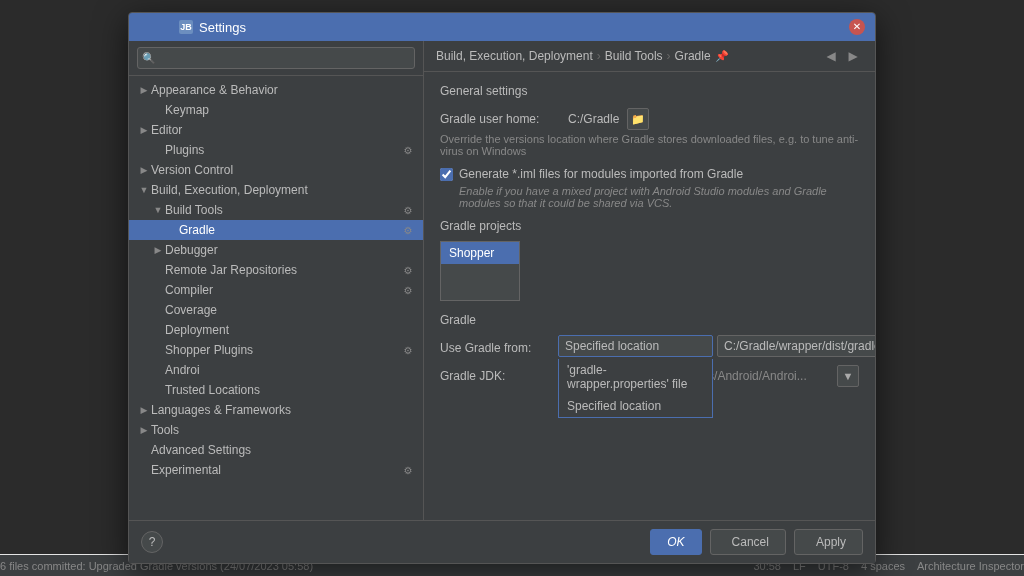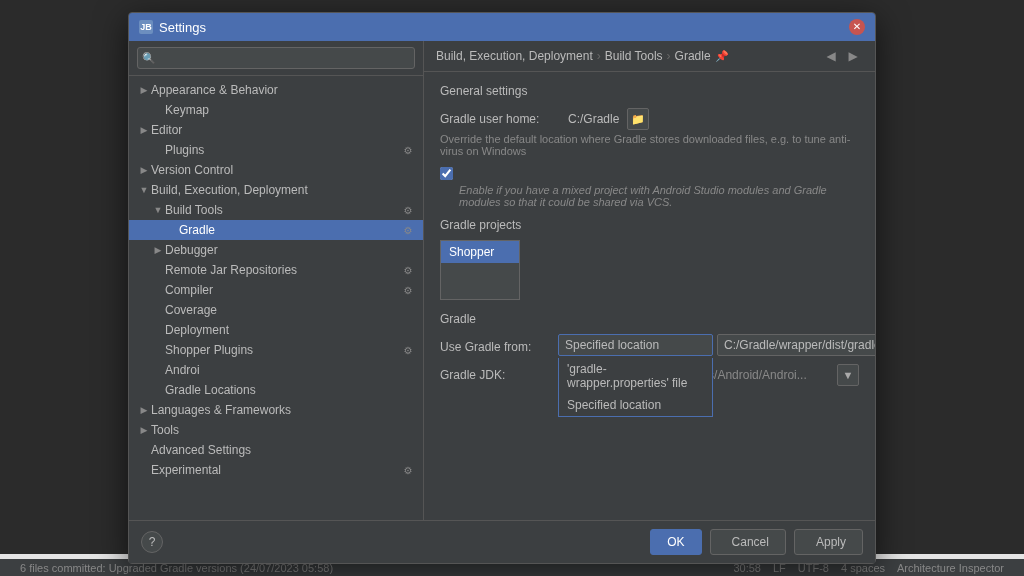--- a/index.html
+++ b/index.html
@@ -48,20 +48,21 @@
       align-items: center;
       justify-content: space-between;
       border-radius: 3px 3px 0 0;
       flex-shrink: 0;
     }
 
     .dialog-title-left {
       display: flex;
       align-items: center;
       gap: 6px;
+      margin-left: 40px;
     }
 
     .dialog-icon {
       width: 14px;
       height: 14px;
       background: #6c8ebf;
       border-radius: 2px;
       display: flex;
       align-items: center;
       justify-content: center;
@@ -495,40 +496,41 @@
       border-radius: 3px;
       font-size: 12px;
       cursor: pointer;
       border: 1px solid #646464;
     }
 
     .btn-primary {
       background: #4b6eaf;
       color: white;
       border-color: #4b6eaf;
+      font-style: italic;
     }
 
     .btn-default {
       background: #45494a;
       color: #bbbbbb;
       padding-left: 21px;
     }
 
     
     .status-bar {
       position: absolute;
       bottom: 0;
       left: 0;
       right: 0;
       height: 22px;
       background: #3c3f41;
-      border-top: 5px solid #e5e5e5;
-      display: flex;
-      align-items: center;
-      padding: 0 20px;
+      border-top: 1px solid #e5e5e5;
+      display: flex;
+      align-items: center;
+      padding: 0 0;
       font-size: 11px;
       color: #888;
       gap: 12px;
       text-align: right;
     }
 
     .status-right {
       margin-left: auto;
       display: flex;
       gap: 12px;
@@ -650,21 +652,21 @@
           <span class="tree-settings-icon">⚙</span>
         </div>
 
         <div class="tree-item indent-2">
           <span class="tree-expand"></span>
           <span class="tree-label">Androi</span>
         </div>
 
         <div class="tree-item indent-2">
           <span class="tree-expand"></span>
-          <span class="tree-label">Gradle Locations</span>
+          <span class="tree-label">Trusted Locations</span>
         </div>
 
         <div class="tree-item indent-1">
           <span class="tree-expand">▶</span>
           <span class="tree-label">Languages &amp; Frameworks</span>
         </div>
 
         <div class="tree-item indent-1">
           <span class="tree-expand">▶</span>
           <span class="tree-label">Tools</span>
@@ -702,24 +704,25 @@
       <div class="content-area">
 
         <div class="section-title">General settings</div>
 
         <div class="form-row">
           <span class="form-label">Gradle user home:</span>
           <span class="form-value">C:/Gradle</span>
           <div class="folder-btn">📁</div>
         </div>
 
-        <div class="override-text">Override the default location where Gradle stores downloaded files, e.g. to tune anti-virus on Windows</div>
+        <div class="override-text">Override the versions location where Gradle stores downloaded files, e.g. to tune anti-virus on Windows</div>
 
         <div class="checkbox-row">
           <input type="checkbox" class="checkbox-input" checked="" style="">
+          <span class="checkbox-label">Generate *.iml files for modules imported from Gradle</span>
         </div>
         <div class="checkbox-sub">Enable if you have a mixed project with Android Studio modules and Gradle modules so that it could be shared via VCS.</div>
 
         <div class="section-header">Gradle projects</div>
 
         <div class="projects-panel">
           <div class="project-list">
             <div class="project-item">Shopper</div>
           </div>
         </div>

